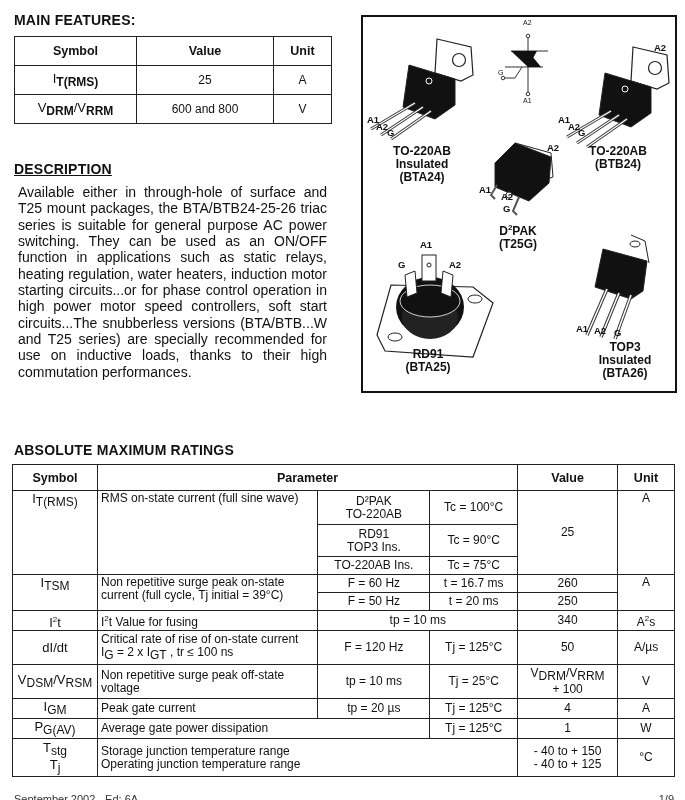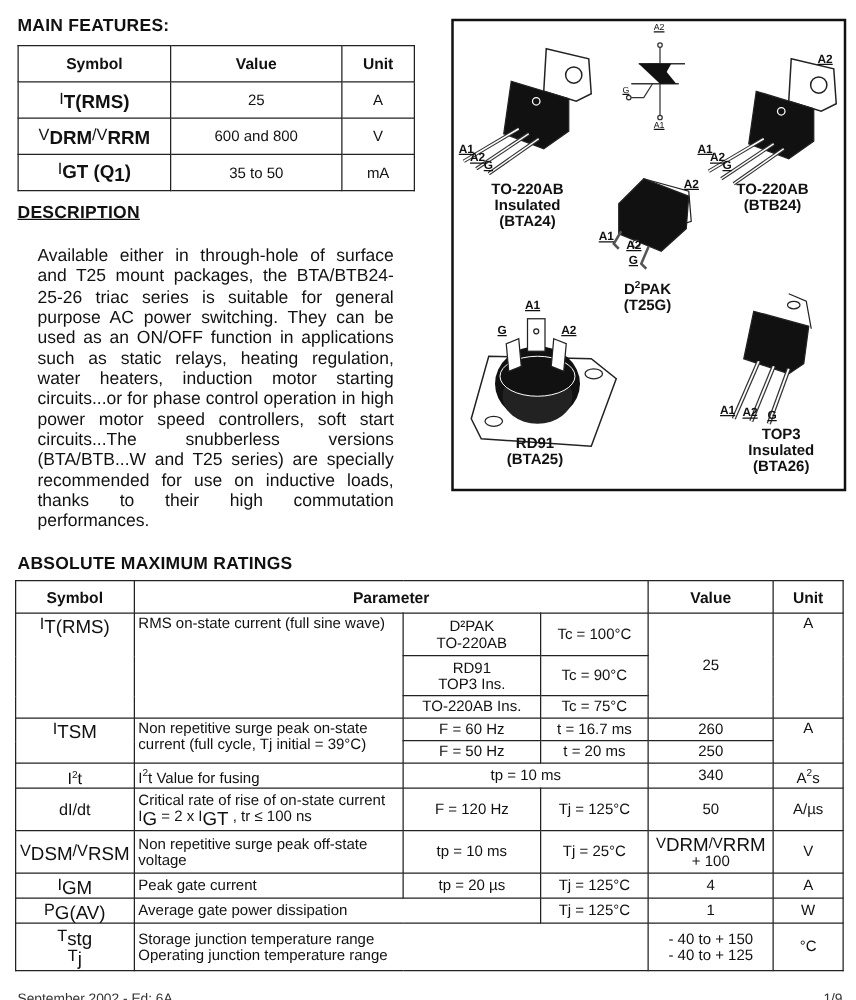--- a/index.html
+++ b/index.html
@@ -8,33 +8,33 @@
 
   .h { font-weight: bold; font-size: 14px; letter-spacing: 0.2px; position: absolute; }
 
   
   #mf-title { left: 14px; top: 12px; }
   table { border-collapse: collapse; }
   table.mf { position: absolute; left: 14px; top: 36px; width: 318px; font-size: 12px; }
   table.mf td, table.mf th { border: 1px solid #222; text-align: center; height: 29px; }
   table.mf th { font-weight: bold; font-size: 12.5px; }
   table.mf td.sym { font-size: 13px; }
-  sub { font-size: 15px; vertical-align: -3px; }
+  sub { font-size: 12px; vertical-align: -3px; }
   sup { font-size: 8px; vertical-align: 5px; }
   .bsub { font-weight: bold; }
 
   #desc-title { left: 14px; top: 161px; text-decoration: underline; }
   #desc { position: absolute; left: 14px; top: 180px; width: 317px; font-size: 14px; line-height: 16.35px; text-align: justify; }
-  #desc p { margin: 16px; }
+  #desc p { margin: 4px; }
 
   
   #pkg { position: absolute; left: 361px; top: 15px; width: 316px; height: 378px; border: 2px solid #111; }
   #pkg svg { position: absolute; left: 0; top: 0; }
   .lbl { position: absolute; font-weight: bold; font-size: 12px; text-align: center; line-height: 13px; }
-  .pin { position: absolute; font-weight: bold; font-size: 9.5px; text-decoration: underline; }
+  .pin { position: absolute; font-weight: bold; font-size: 9.5px; }
 
   #amr-title { left: 14px; top: 442px; text-align: center; }
   table.amr { position: absolute; left: 12px; top: 464px; width: 663px; font-size: 12px; }
   table.amr td, table.amr th { border: 1px solid #222; }
   table.amr th { font-weight: bold; font-size: 12.5px; height: 26px; text-align: center; }
   table.amr td { padding: 1px 3px; vertical-align: middle; line-height: 13px; }
   .c { text-align: center; }
   .top { vertical-align: top !important; }
   .sym { text-align: center; font-size: 13px; }
 
@@ -54,25 +54,20 @@
   </tr>
   <tr>
     <td class="sym"><span>I</span><sub class="bsub">T(RMS)</sub></td>
     <td>25</td>
     <td>A</td>
   </tr>
   <tr>
     <td class="sym"><span>V</span><sub class="bsub">DRM</sub><span>/V</span><sub class="bsub">RRM</sub></td>
     <td>600 and 800</td>
     <td>V</td>
-  </tr>
-  <tr>
-    <td class="sym"><span>I</span><sub class="bsub"><span>GT (Q</span><sub>1</sub><span>)</span></sub></td>
-    <td>35 to 50</td>
-    <td>mA</td>
   </tr>
 </tbody>
   </table>
 
 <div class="h" id="desc-title">DESCRIPTION</div>
 <div id="desc">
   <p>Available either in through-hole of surface and T25 mount packages, the BTA/BTB24-25-26 triac series is suitable for general purpose AC power switching. They can be used as an ON/OFF function in applications such as static relays, heating regulation, water heaters, induction motor starting circuits...or for phase control operation in high power motor speed controllers, soft start circuits...The snubberless versions (BTA/BTB...W and T25 series) are specially recommended for use on inductive loads, thanks to their high commutation performances.</p>
 </div>
 
 <div id="pkg">

